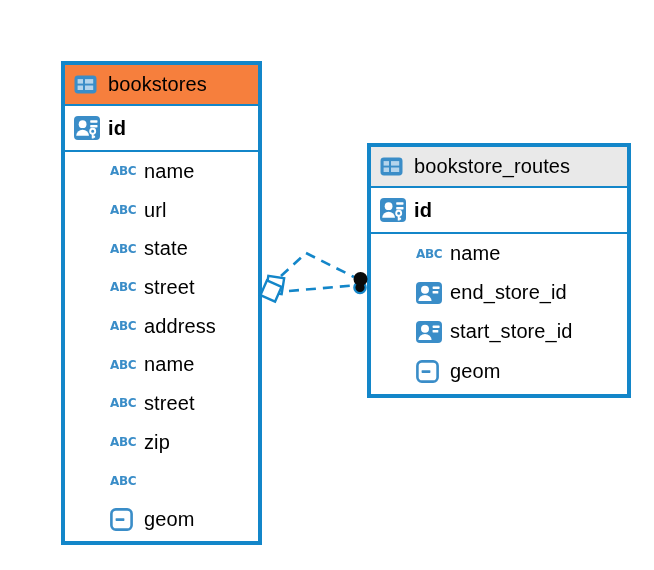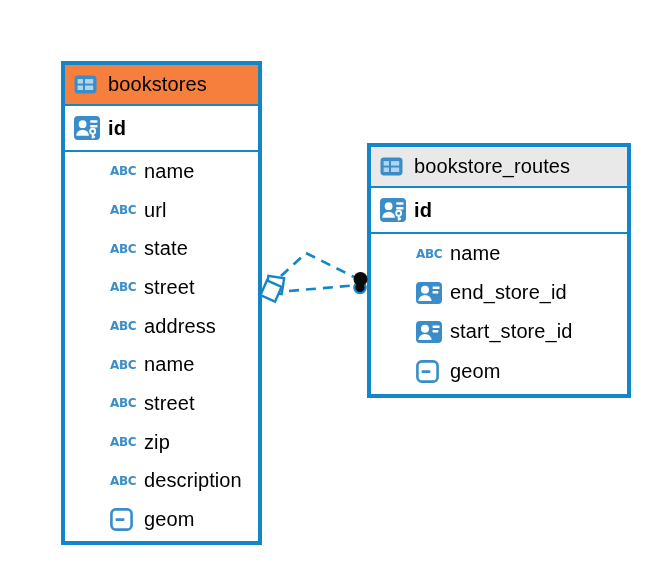--- a/index.html
+++ b/index.html
@@ -189,21 +189,20 @@
       <div class="trow">
         <span class="iconslot">
             <span class="abc">ABC</span>
           </span>
         <span class="cname">zip</span>
       </div>
       <div class="trow">
         <span class="iconslot">
             <span class="abc">ABC</span>
           </span>
-        <span class="cname">description</span>
       </div>
       <div class="trow">
         <span class="iconslot">
           <svg width="23" height="23">
               <use href="#sym-geom"></use>
             </svg>
         </span>
         <span class="cname">geom</span>
       </div>
     </div>

